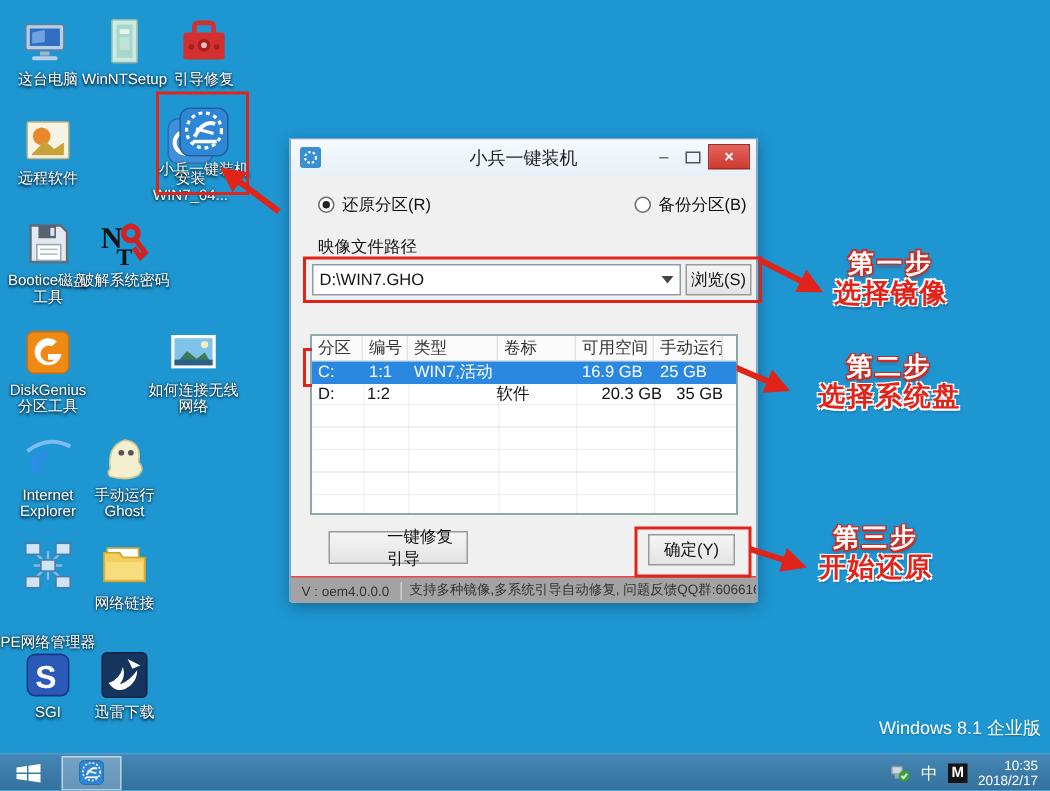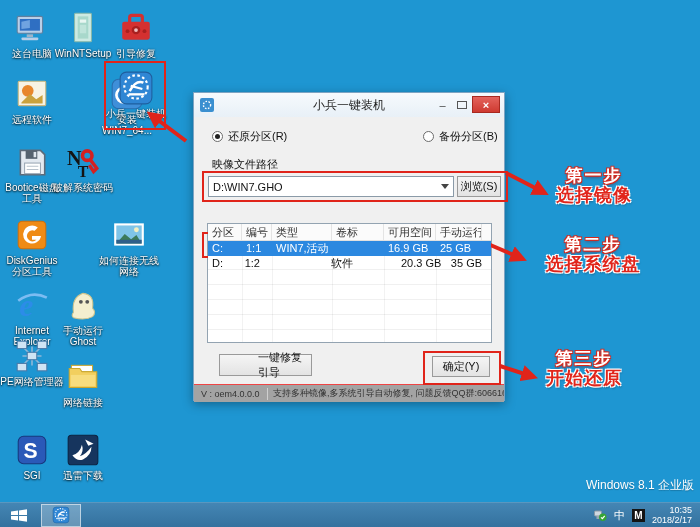--- a/index.html
+++ b/index.html
@@ -234,21 +234,21 @@
             <path d="M8 29 Q5.5 27 8 24 Q6 10 17 6 Q28 7 26 20 Q30 24 26 28 Q19 32 8 29 Z" fill="#f4efcf" stroke="#cdc48e"></path>
             <circle cx="15" cy="14" r="1.8" fill="#555"></circle>
             <circle cx="21" cy="14" r="1.8" fill="#555"></circle>
           </svg>
         </div>
         <div class="di-label">
           <div>手动运行</div>
           <div>Ghost</div>
         </div>
       </div>
-      <div class="desk-icon" style="left: 0px; top: 338px;">
+      <div class="desk-icon" style="left: 0px; top: 359px; gap: 26px;">
         <div class="di-glyph">
           <svg viewBox="0 0 34 34">
             <path d="M8 8 L26 26 M26 8 L8 26 M17 8 V26 M8 17 H26" stroke="#8fb8d8" stroke-width="1.5"></path>
             <g fill="#cfe4f4" stroke="#4a7aa8">
               <rect x="3" y="3" width="9" height="7"></rect>
               <rect x="22" y="3" width="9" height="7"></rect>
               <rect x="3" y="24" width="9" height="7"></rect>
               <rect x="22" y="24" width="9" height="7"></rect>
               <rect x="12.5" y="13.5" width="9" height="7"></rect>
             </g>

